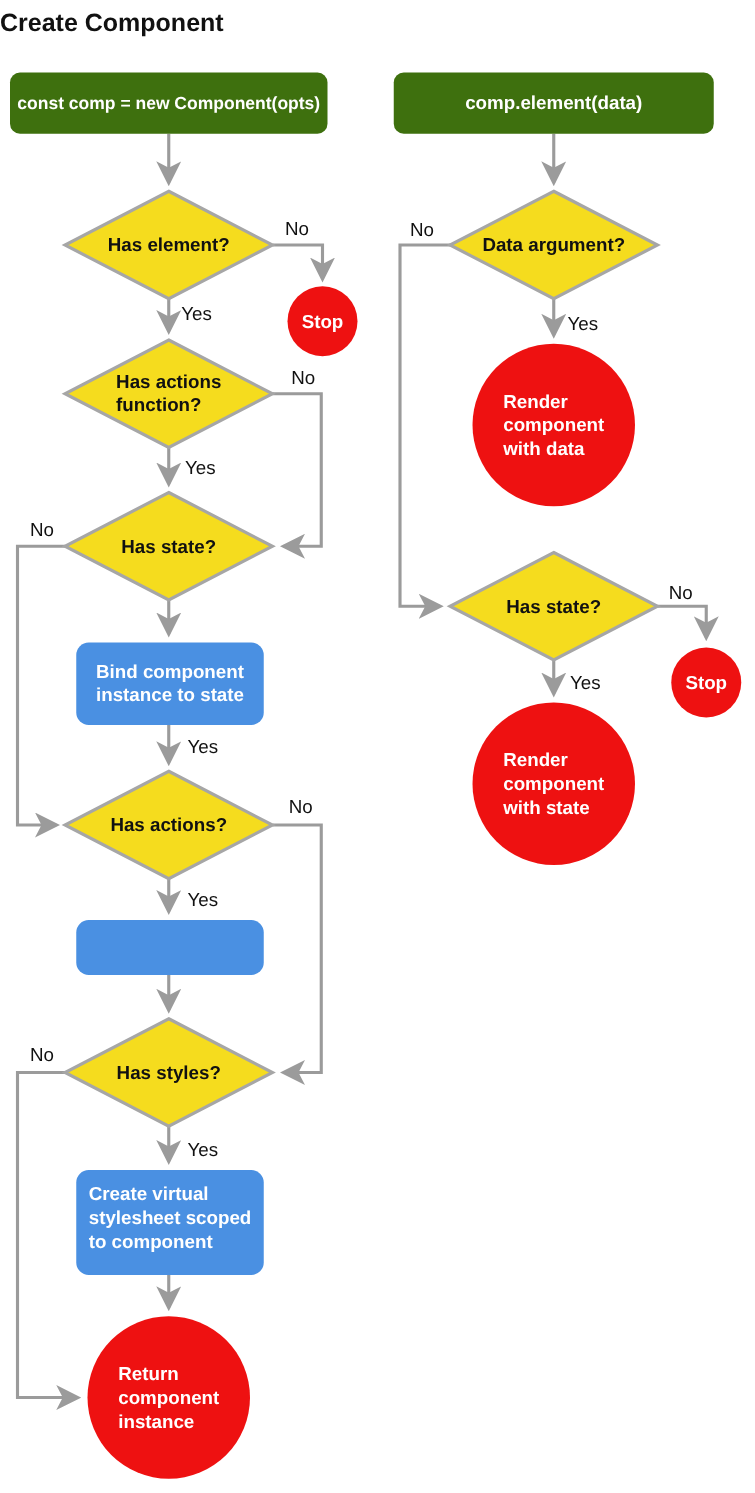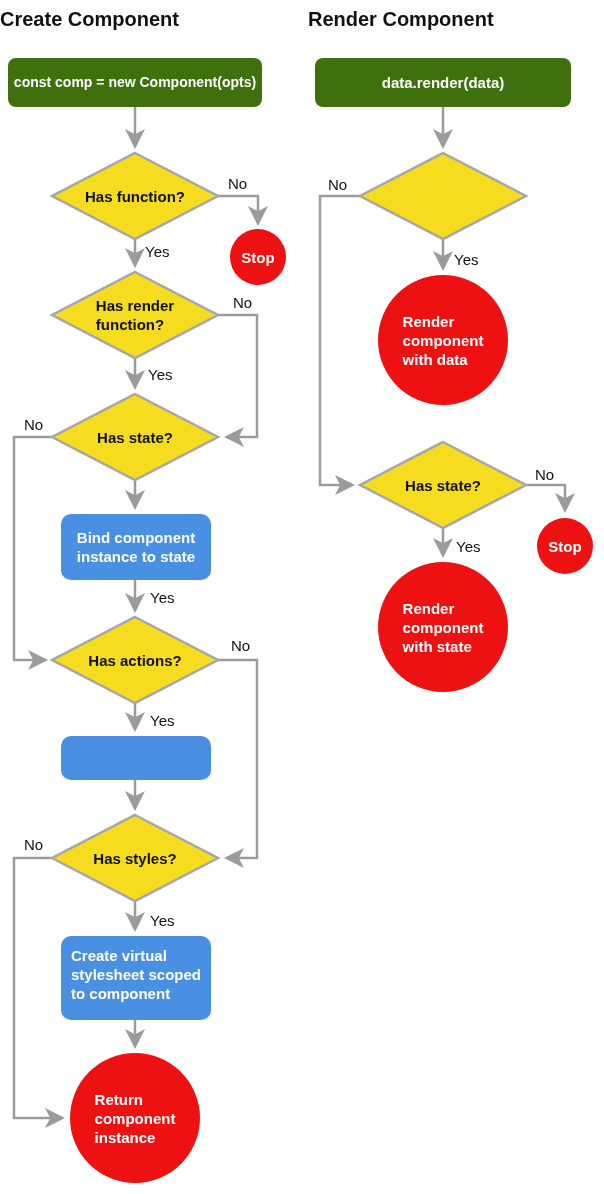--- a/index.html
+++ b/index.html
@@ -70,26 +70,25 @@
     <polygon points="443,153 526,196 443,239 360,196" fill="var(--yellow)" stroke="var(--diamond_border)" stroke-width="2.5"></polygon>
     <circle cx="443" cy="340" r="65" fill="var(--red)"></circle>
     <polygon points="443,442 526,485 443,528 360,485" fill="var(--yellow)" stroke="var(--diamond_border)" stroke-width="2.5"></polygon>
     <circle cx="565" cy="546" r="28" fill="var(--red)"></circle>
     <circle cx="443" cy="627" r="65" fill="var(--red)"></circle>
   </svg>
 
   <div class="overlay">
 
     <div class="flow-title" style="left:0;width:270px;">Create Component</div>
-    <div class="flow-title" style="left:308px;width:270px;">Render Component</div>
 
     <div class="txt start-txt" style="left:8px;top:58px;width:254px;height:49px;">const comp = new Component(opts)</div>
-    <div class="txt dark" style="left:52px;top:153px;width:166px;height:86px;">Has function?</div>
+    <div class="txt dark" style="left:52px;top:153px;width:166px;height:86px;">Has element?</div>
     <div class="txt" style="left:230px;top:229px;width:56px;height:56px;">Stop</div>
-    <div class="txt dark" style="left:52px;top:272px;width:166px;height:86px;">Has render
+    <div class="txt dark" style="left:52px;top:272px;width:166px;height:86px;">Has actions
 function?</div>
     <div class="txt dark" style="left:52px;top:394px;width:166px;height:86px;">Has state?</div>
     <div class="txt" style="left:61px;top:514px;width:150px;height:66px;border-radius:26px;">Bind component
 instance to state</div>
     <div class="txt dark" style="left:52px;top:617px;width:166px;height:86px;">Has actions?</div>
     <div class="txt dark" style="left:52px;top:815px;width:166px;height:86px;">Has styles?</div>
     <div class="txt" style="left:61px;top:936px;width:150px;height:76px;">Create virtual
 stylesheet scoped
 to component</div>
     <div class="txt" style="left:70px;top:1053px;width:130px;height:130px;">Return
@@ -100,21 +99,22 @@
     <div class="edge-label" style="left:145px;top:243px;">Yes</div>
     <div class="edge-label" style="left:233px;top:294px;">No</div>
     <div class="edge-label" style="left:148px;top:366px;">Yes</div>
     <div class="edge-label" style="left:24px;top:416px;">No</div>
     <div class="edge-label" style="left:150px;top:589px;">Yes</div>
     <div class="edge-label" style="left:231px;top:637px;">No</div>
     <div class="edge-label" style="left:150px;top:712px;">Yes</div>
     <div class="edge-label" style="left:24px;top:836px;">No</div>
     <div class="edge-label" style="left:150px;top:912px;">Yes</div>
 
-    <div class="txt" style="left:315px;top:58px;width:256px;height:49px;">data.render(data)</div>
+    <div class="txt" style="left:315px;top:58px;width:256px;height:49px;">comp.element(data)</div>
+    <div class="txt dark" style="left:360px;top:153px;width:166px;height:86px;">Data argument?</div>
     <div class="txt" style="left:378px;top:275px;width:130px;height:130px;">Render
 component
 with data</div>
     <div class="txt dark" style="left:360px;top:442px;width:166px;height:86px;">Has state?</div>
     <div class="txt" style="left:537px;top:518px;width:56px;height:56px;">Stop</div>
     <div class="txt" style="left:378px;top:562px;width:130px;height:130px;">Render
 component
 with state</div>
 
     <div class="edge-label" style="left:328px;top:176px;">No</div>

